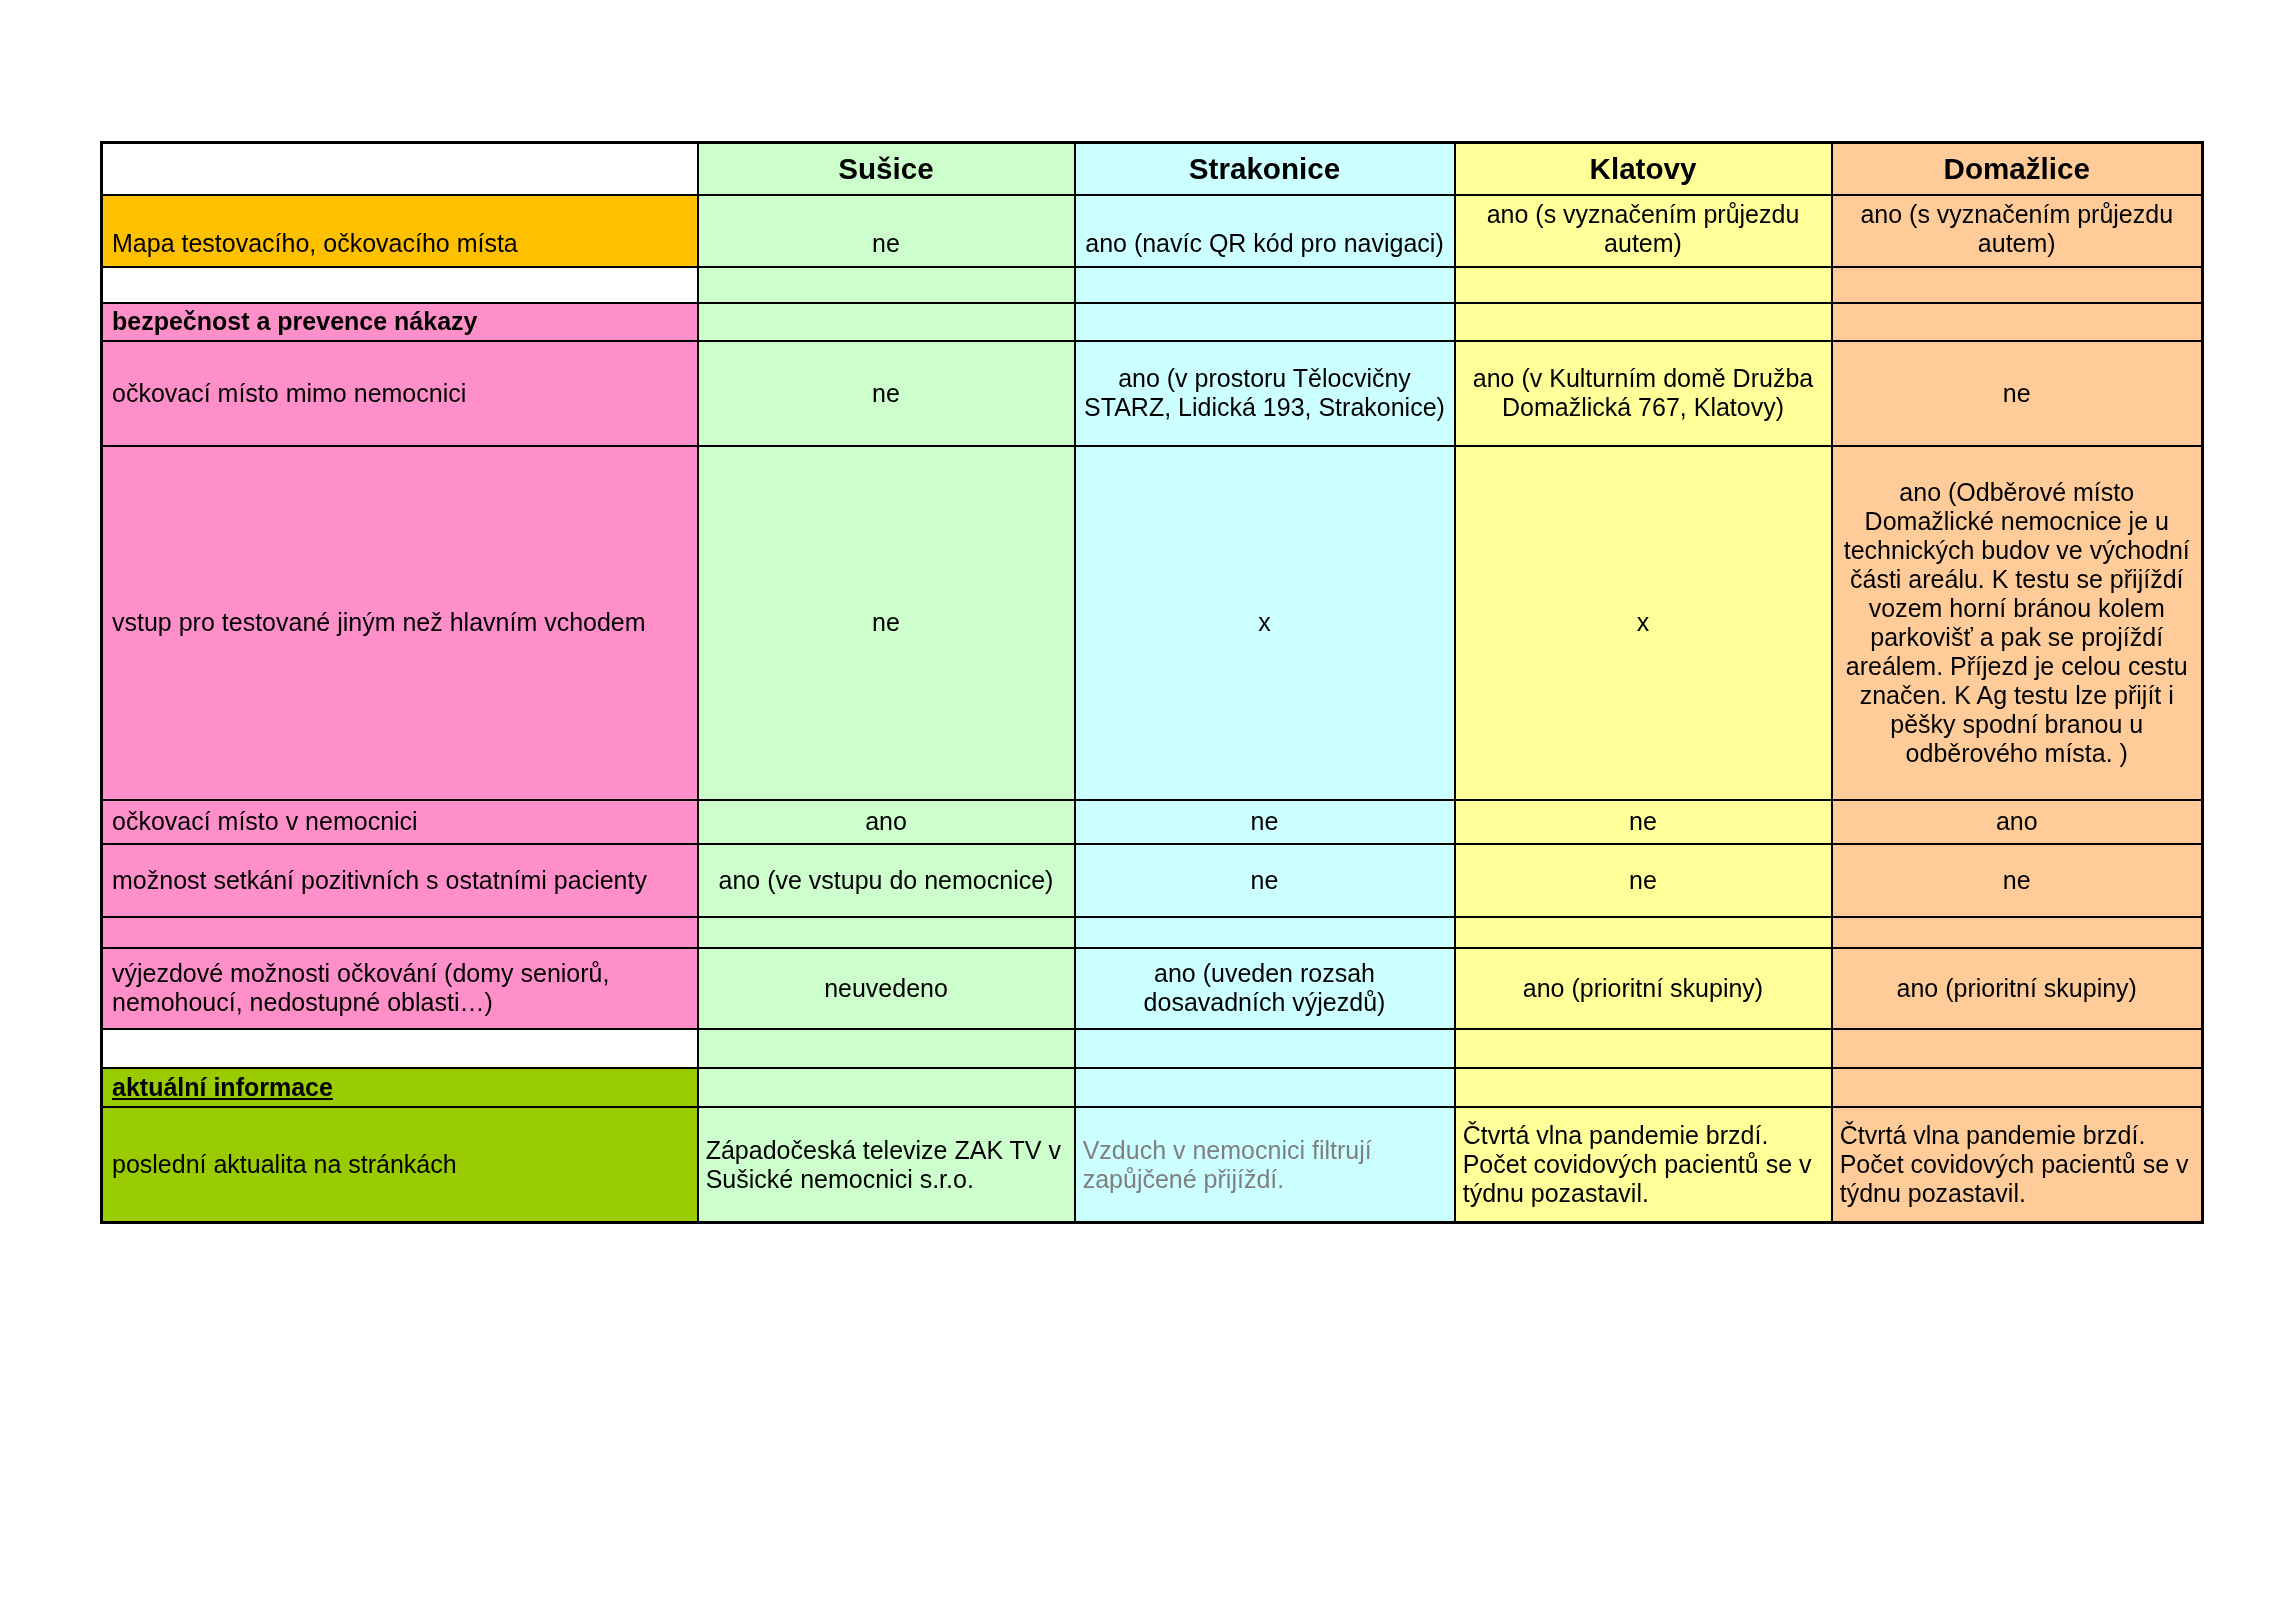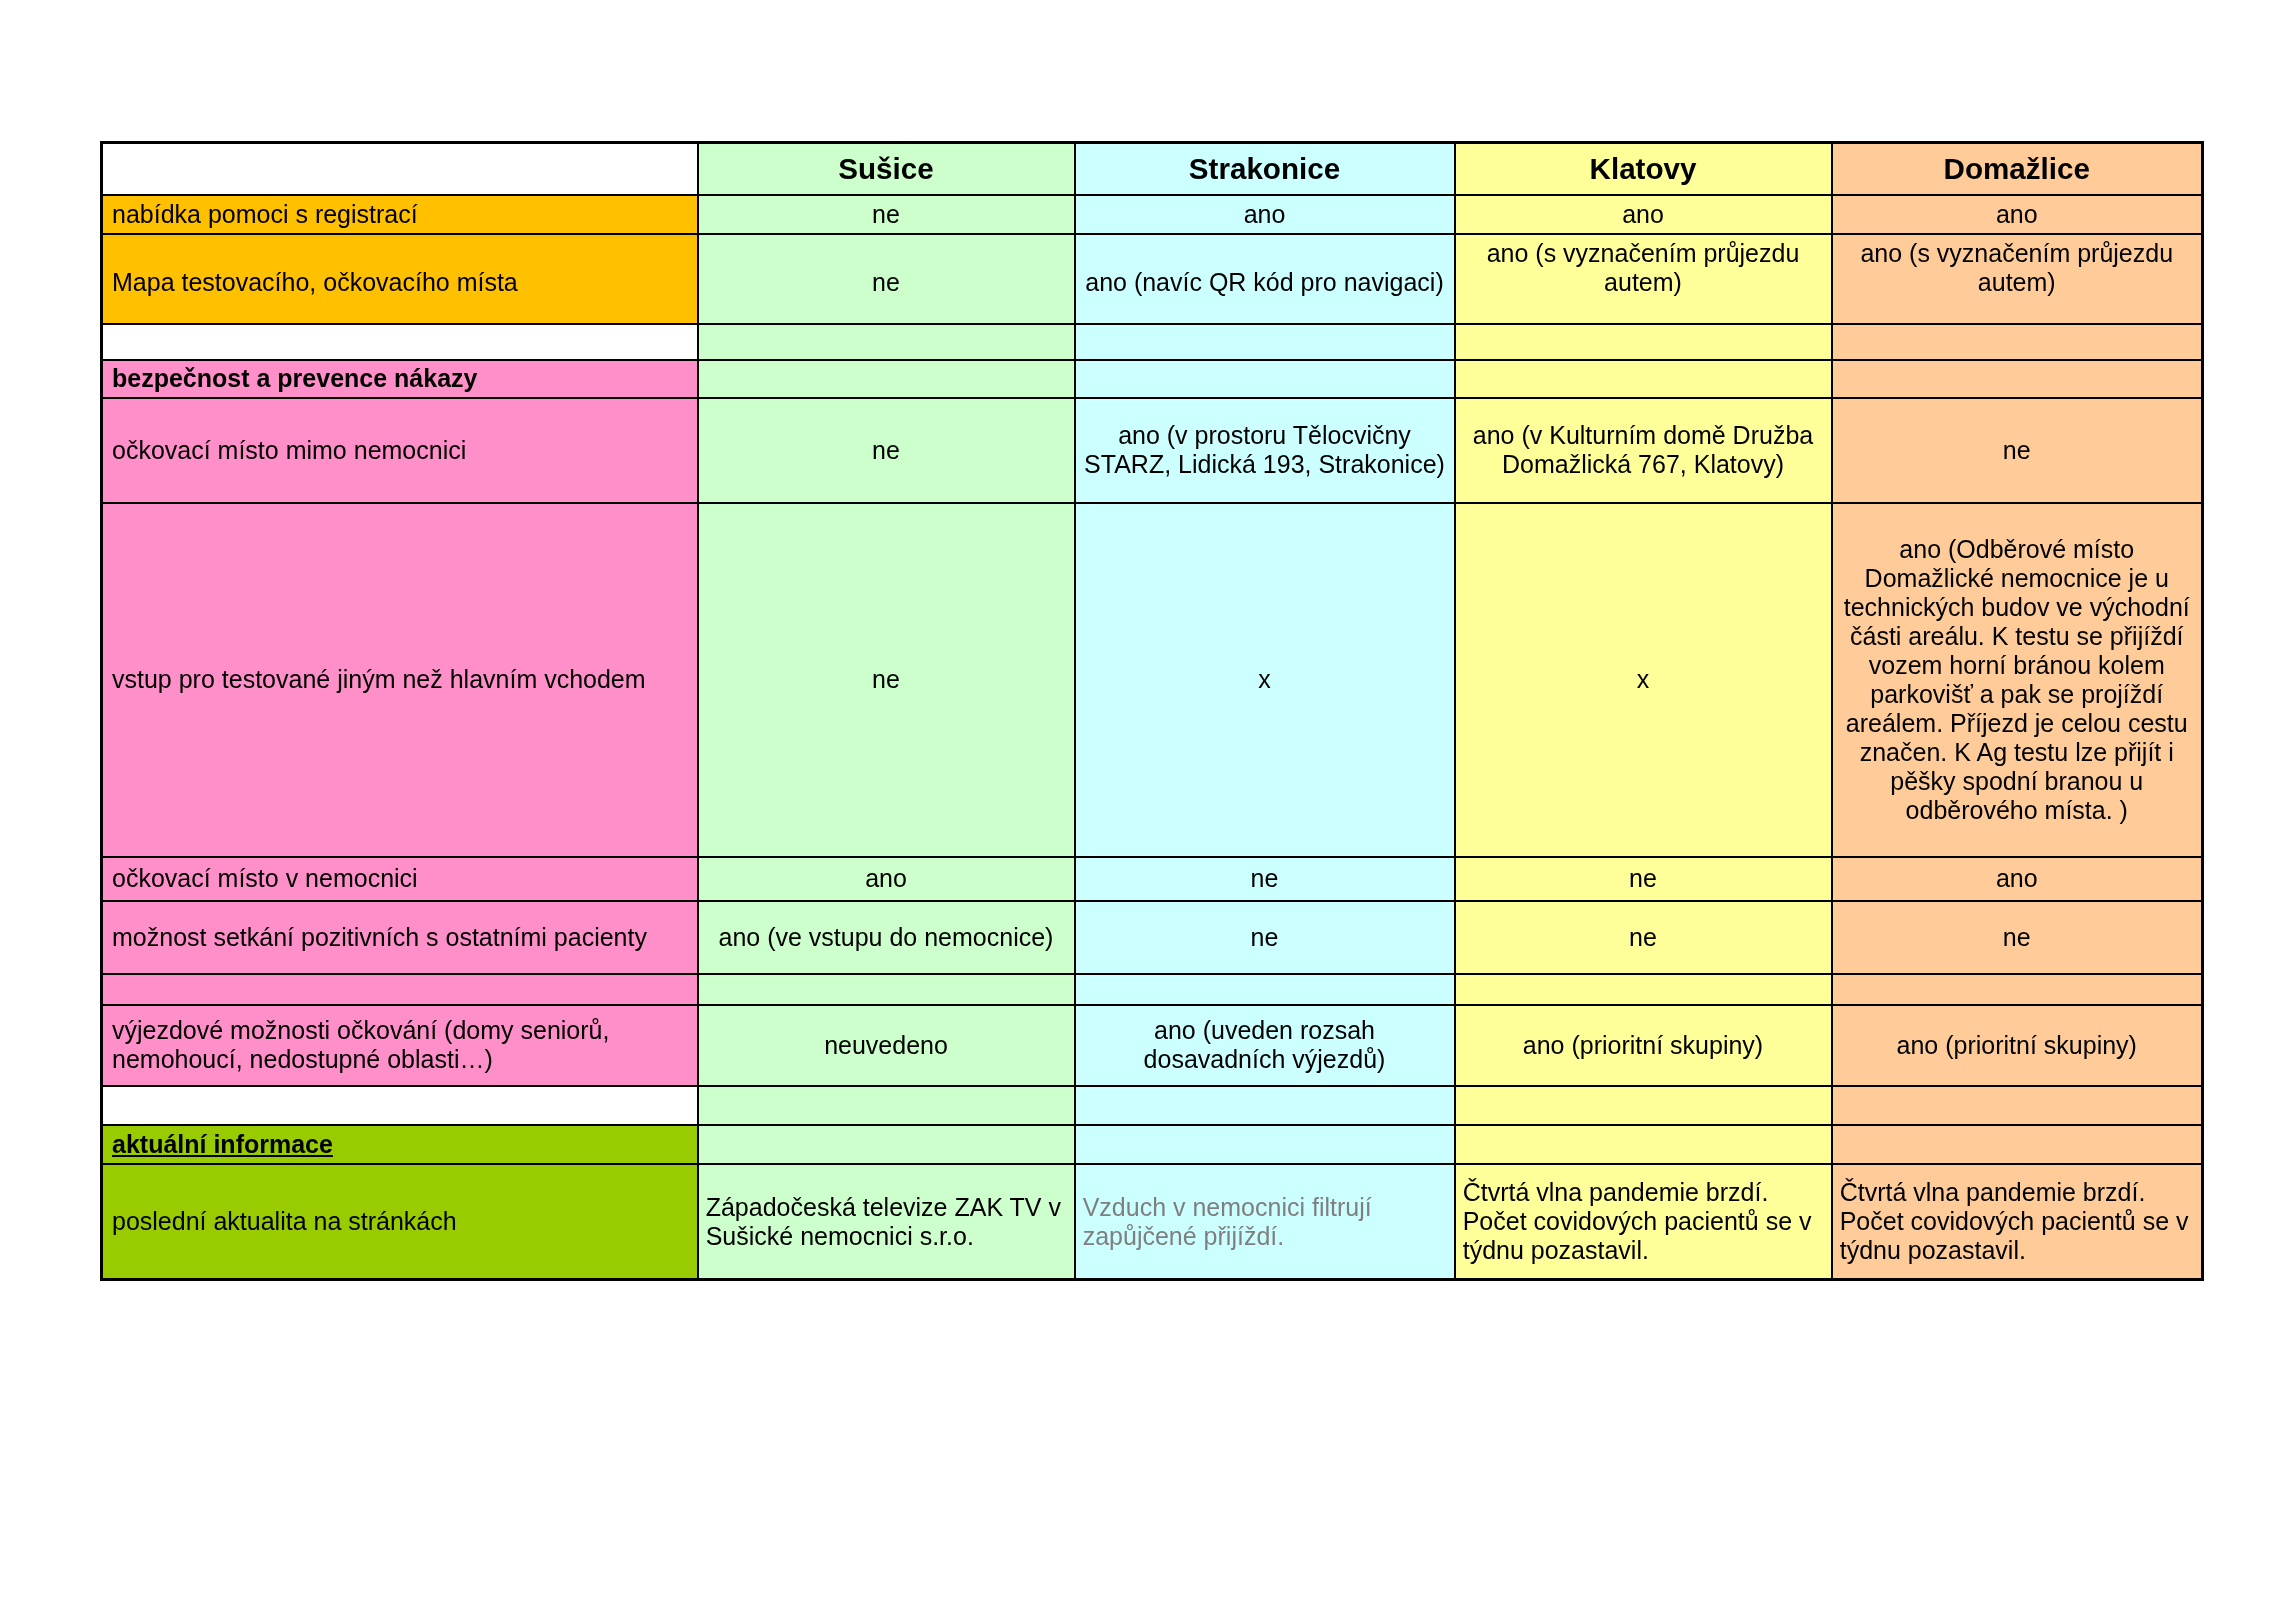--- a/index.html
+++ b/index.html
@@ -52,21 +52,21 @@
   tr[data-row="vstup"]{height:354px;}
   tr[data-row="ockovaci-v-nemocnici"]{height:44px;}
   tr[data-row="moznost-setkani"]{height:73px;}
   tr[data-row="spacer-2"]{height:31px;}
   tr[data-row="vyjezdove"]{height:81px;}
   tr[data-row="spacer-3"]{height:39px;}
   tr[data-row="aktualni-informace"]{height:39px;text-decoration:underline;}
   tr[data-row="posledni-aktualita"]{height:116px;}
   tr[data-row="datumy"]{height:115px;}
   
-  tr[data-row="mapa"] td{vertical-align:bottom;padding-bottom:26px;}
+  tr[data-row="mapa"] td{vertical-align:bottom;padding-bottom:8px;}
 </style>
 </head>
 <body>
 
 <div class="sheet">
   <table>
     <colgroup>
       <col class="c-label">
       <col class="c-susice">
       <col class="c-strakonice">
@@ -76,27 +76,20 @@
     <thead>
       <tr>
         <th class="th-blank"></th>
         <th class="col-susice">Sušice</th>
         <th class="col-strakonice">Strakonice</th>
         <th class="col-klatovy">Klatovy</th>
         <th class="col-domazlice">Domažlice</th>
       </tr>
     </thead>
     <tbody>
-        <tr data-row="nabidka" class="data">
-          <td class="label bg-gold">nabídka pomoci s registrací</td>
-          <td class="col-susice">ne</td>
-          <td class="col-strakonice">ano</td>
-          <td class="col-klatovy">ano</td>
-          <td class="col-domazlice">ano</td>
-        </tr>
         <tr data-row="mapa" class="data">
           <td class="label bg-gold">Mapa testovacího, očkovacího místa</td>
           <td class="col-susice">ne</td>
           <td class="col-strakonice">ano (navíc QR kód pro navigaci)</td>
           <td class="col-klatovy">ano (s vyznačením průjezdu autem)</td>
           <td class="col-domazlice">ano (s vyznačením průjezdu autem)</td>
         </tr>
         <tr data-row="spacer-1" class="spacer">
           <td class="label bg-white"></td>
           <td class="col-susice"></td>

